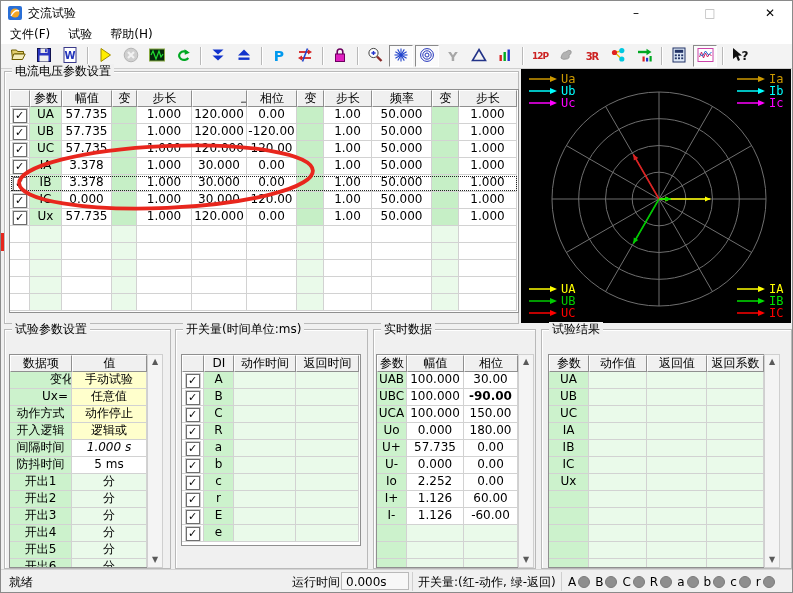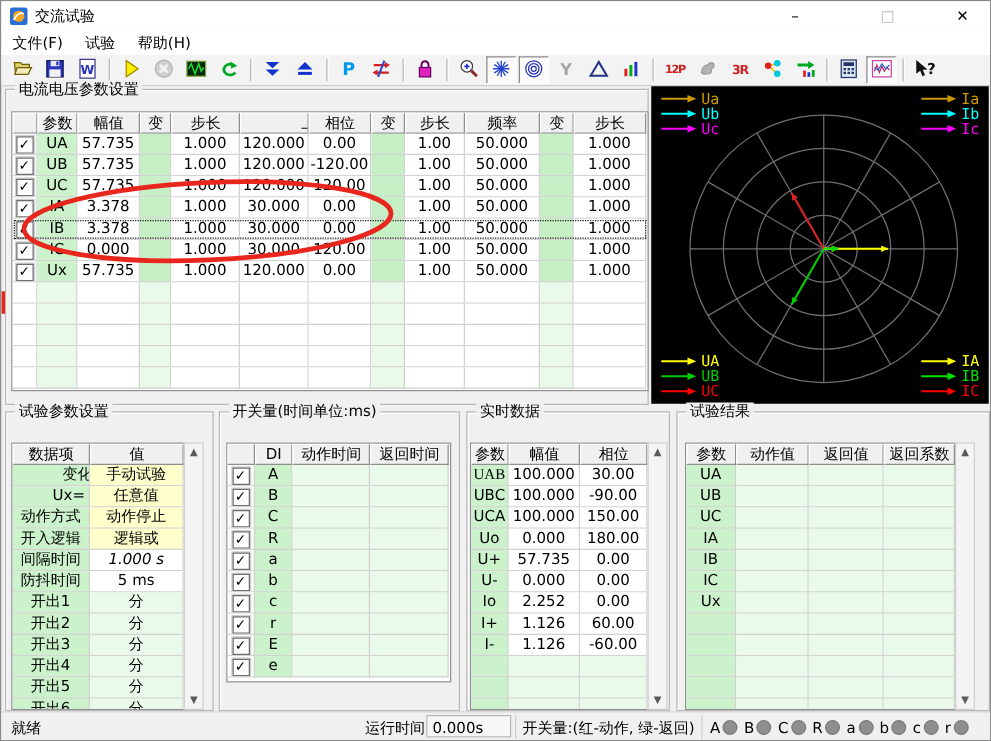--- a/index.html
+++ b/index.html
@@ -655,28 +655,28 @@
 
   <div class="groupbox" style="left:372px;top:328px;width:161px;height:238px;">
     <span class="group-label">实时数据</span>
     <div class="gtable" id="realtime-table" style="left:2px;top:24px;width:142px;height:212px;">
         <div class="grow">
           <div class="gcell hdr" style="width: 30px;">参数</div>
           <div class="gcell hdr" style="width: 57px;">幅值</div>
           <div class="gcell hdr" style="width: 54px;">相位</div>
         </div>
         <div class="grow">
-          <div class="gcell bg-green" style="width: 30px; font-family: Liberation Serif, serif;">UAB</div>
+          <div class="gcell bg-green" style="width: 30px;">UAB</div>
           <div class="gcell bg-white" style="width: 57px;">100.000</div>
           <div class="gcell bg-white" style="width: 54px;">30.00</div>
         </div>
         <div class="grow">
           <div class="gcell bg-green" style="width: 30px;">UBC</div>
           <div class="gcell bg-white" style="width: 57px;">100.000</div>
-          <div class="gcell bg-white" style="width: 54px;">-90.00</div>
+          <div class="gcell bg-white" style="width: 54px; font-weight: bold;">-90.00</div>
         </div>
         <div class="grow">
           <div class="gcell bg-green" style="width: 30px;">UCA</div>
           <div class="gcell bg-white" style="width: 57px;">100.000</div>
           <div class="gcell bg-white" style="width: 54px;">150.00</div>
         </div>
         <div class="grow">
           <div class="gcell bg-green" style="width: 30px;">Uo</div>
           <div class="gcell bg-white" style="width: 57px;">0.000</div>
           <div class="gcell bg-white" style="width: 54px;">180.00</div>

